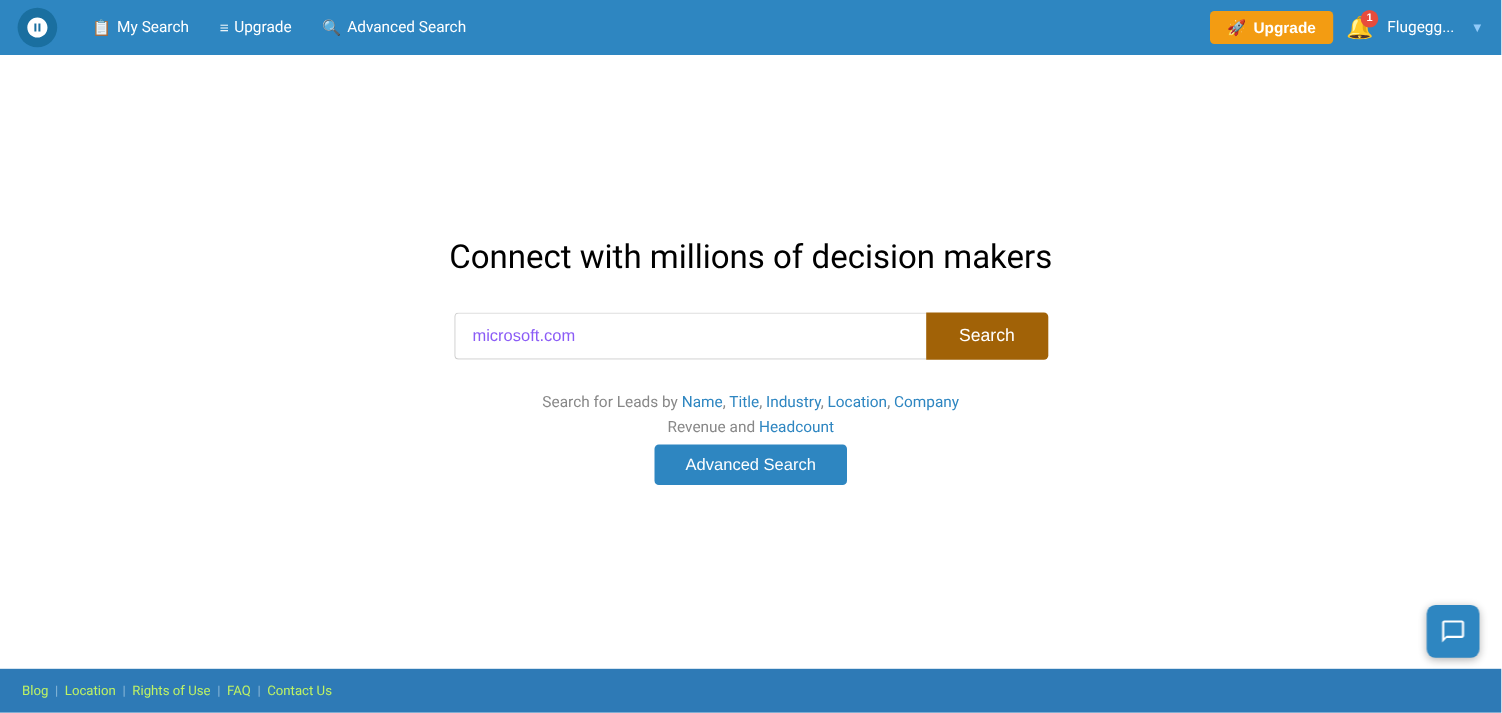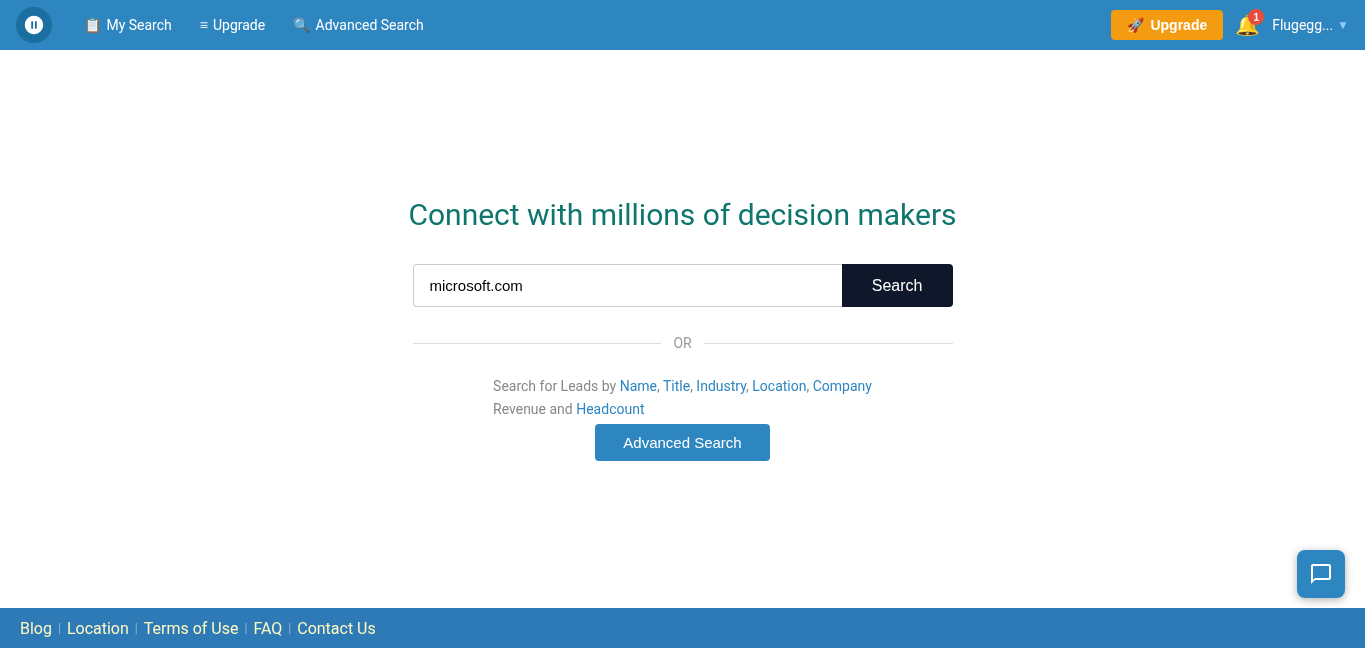--- a/index.html
+++ b/index.html
@@ -88,21 +88,21 @@
       height: 16px;
       font-size: 10px;
       display: flex;
       align-items: center;
       justify-content: center;
       font-weight: bold;
     }
     .user-section {
       display: flex;
       align-items: center;
-      gap: 4px;
+      gap: 15px;
       cursor: pointer;
       color: #fff;
       font-size: 14px;
     }
     .user-section .dropdown-arrow {
       font-size: 12px;
       color: #90caf9;
     }
 
     
@@ -111,42 +111,42 @@
       display: flex;
       flex-direction: column;
       align-items: center;
       justify-content: center;
       padding: 60px 20px;
       background: #fff;
     }
     .headline {
       font-size: 30px;
       font-weight: 400;
-      color: #0f766e;
+      color: #000000;
       margin-bottom: 32px;
       text-align: center;
     }
     .search-bar {
       display: flex;
       width: 540px;
       max-width: 100%;
       margin-bottom: 28px;
     }
     .search-input {
       flex: 1;
       padding: 12px 16px;
       font-size: 15px;
       border: 1px solid #ccc;
       border-right: none;
       border-radius: 4px 0 0 4px;
       outline: none;
-      color: #000000;
+      color: #8b5cf6;
     }
     .search-btn {
-      background: #0f172a;
+      background: #a16207;
       color: #fff;
       border: none;
       padding: 12px 30px;
       font-size: 16px;
       font-weight: 500;
       cursor: pointer;
       border-radius: 0 4px 4px 0;
     }
 
     .or-divider {
@@ -161,21 +161,21 @@
     }
     .or-divider::before,
     .or-divider::after {
       content: '';
       flex: 1;
       height: 1px;
       background: #ddd;
     }
 
     .advanced-description {
-      text-align: left;
+      text-align: center;
       color: #888;
       font-size: 14px;
       line-height: 1.6;
       margin-bottom: 4px;
       max-width: 460px;
     }
     .advanced-description .highlight {
       color: #2e86c1;
     }
     .advanced-search-btn {
@@ -199,23 +199,23 @@
       padding: 0 20px;
       font-size: 12px;
     }
     .footer-left { flex: 1; }
     .footer-right {
       display: flex;
       align-items: center;
       gap: 6px;
     }
     .footer-link {
-      color: #fef9c3;
+      color: #bef264;
       text-decoration: none;
-      font-size: 16px;
+      font-size: 12px;
       cursor: pointer;
     }
     .footer-sep {
       color: #8ab8d9;
       font-size: 12px;
     }
 
     
     .chat-btn {
       position: fixed;
@@ -275,23 +275,20 @@
 <main class="main-content">
   <h1 class="headline">Connect with millions of decision makers</h1>
 
   <div class="search-bar">
     <input class="search-input" type="text" value="microsoft.com" style="">
     <button class="search-btn">
       <span>Search</span>
     </button>
   </div>
 
-  <div class="or-divider">
-    <span>OR</span>
-  </div>
 
   <p class="advanced-description">
     Search for Leads by <span class="highlight">Name</span>, <span class="highlight">Title</span>, <span class="highlight">Industry</span>, <span class="highlight">Location</span>, <span class="highlight">Company</span><br>
     Revenue and <span class="highlight">Headcount</span>
   </p>
 
   <button class="advanced-search-btn">
     <span>Advanced Search</span>
   </button>
 </main>
@@ -301,19 +298,19 @@
     <path d="M20 2H4c-1.1 0-2 .9-2 2v18l4-4h14c1.1 0 2-.9 2-2V4c0-1.1-.9-2-2-2zm0 14H6l-2 2V4h16v12z"></path>
   </svg>
 </div>
 
 <footer class="footer">
   <div class="footer-right">
     <a class="footer-link">Blog</a>
     <span class="footer-sep">|</span>
     <a class="footer-link">Location</a>
     <span class="footer-sep">|</span>
-    <a class="footer-link">Terms of Use</a>
+    <a class="footer-link">Rights of Use</a>
     <span class="footer-sep">|</span>
     <a class="footer-link">FAQ</a>
     <span class="footer-sep">|</span>
     <a class="footer-link">Contact Us</a>
   </div>
 </footer>
 
 </body></html>

